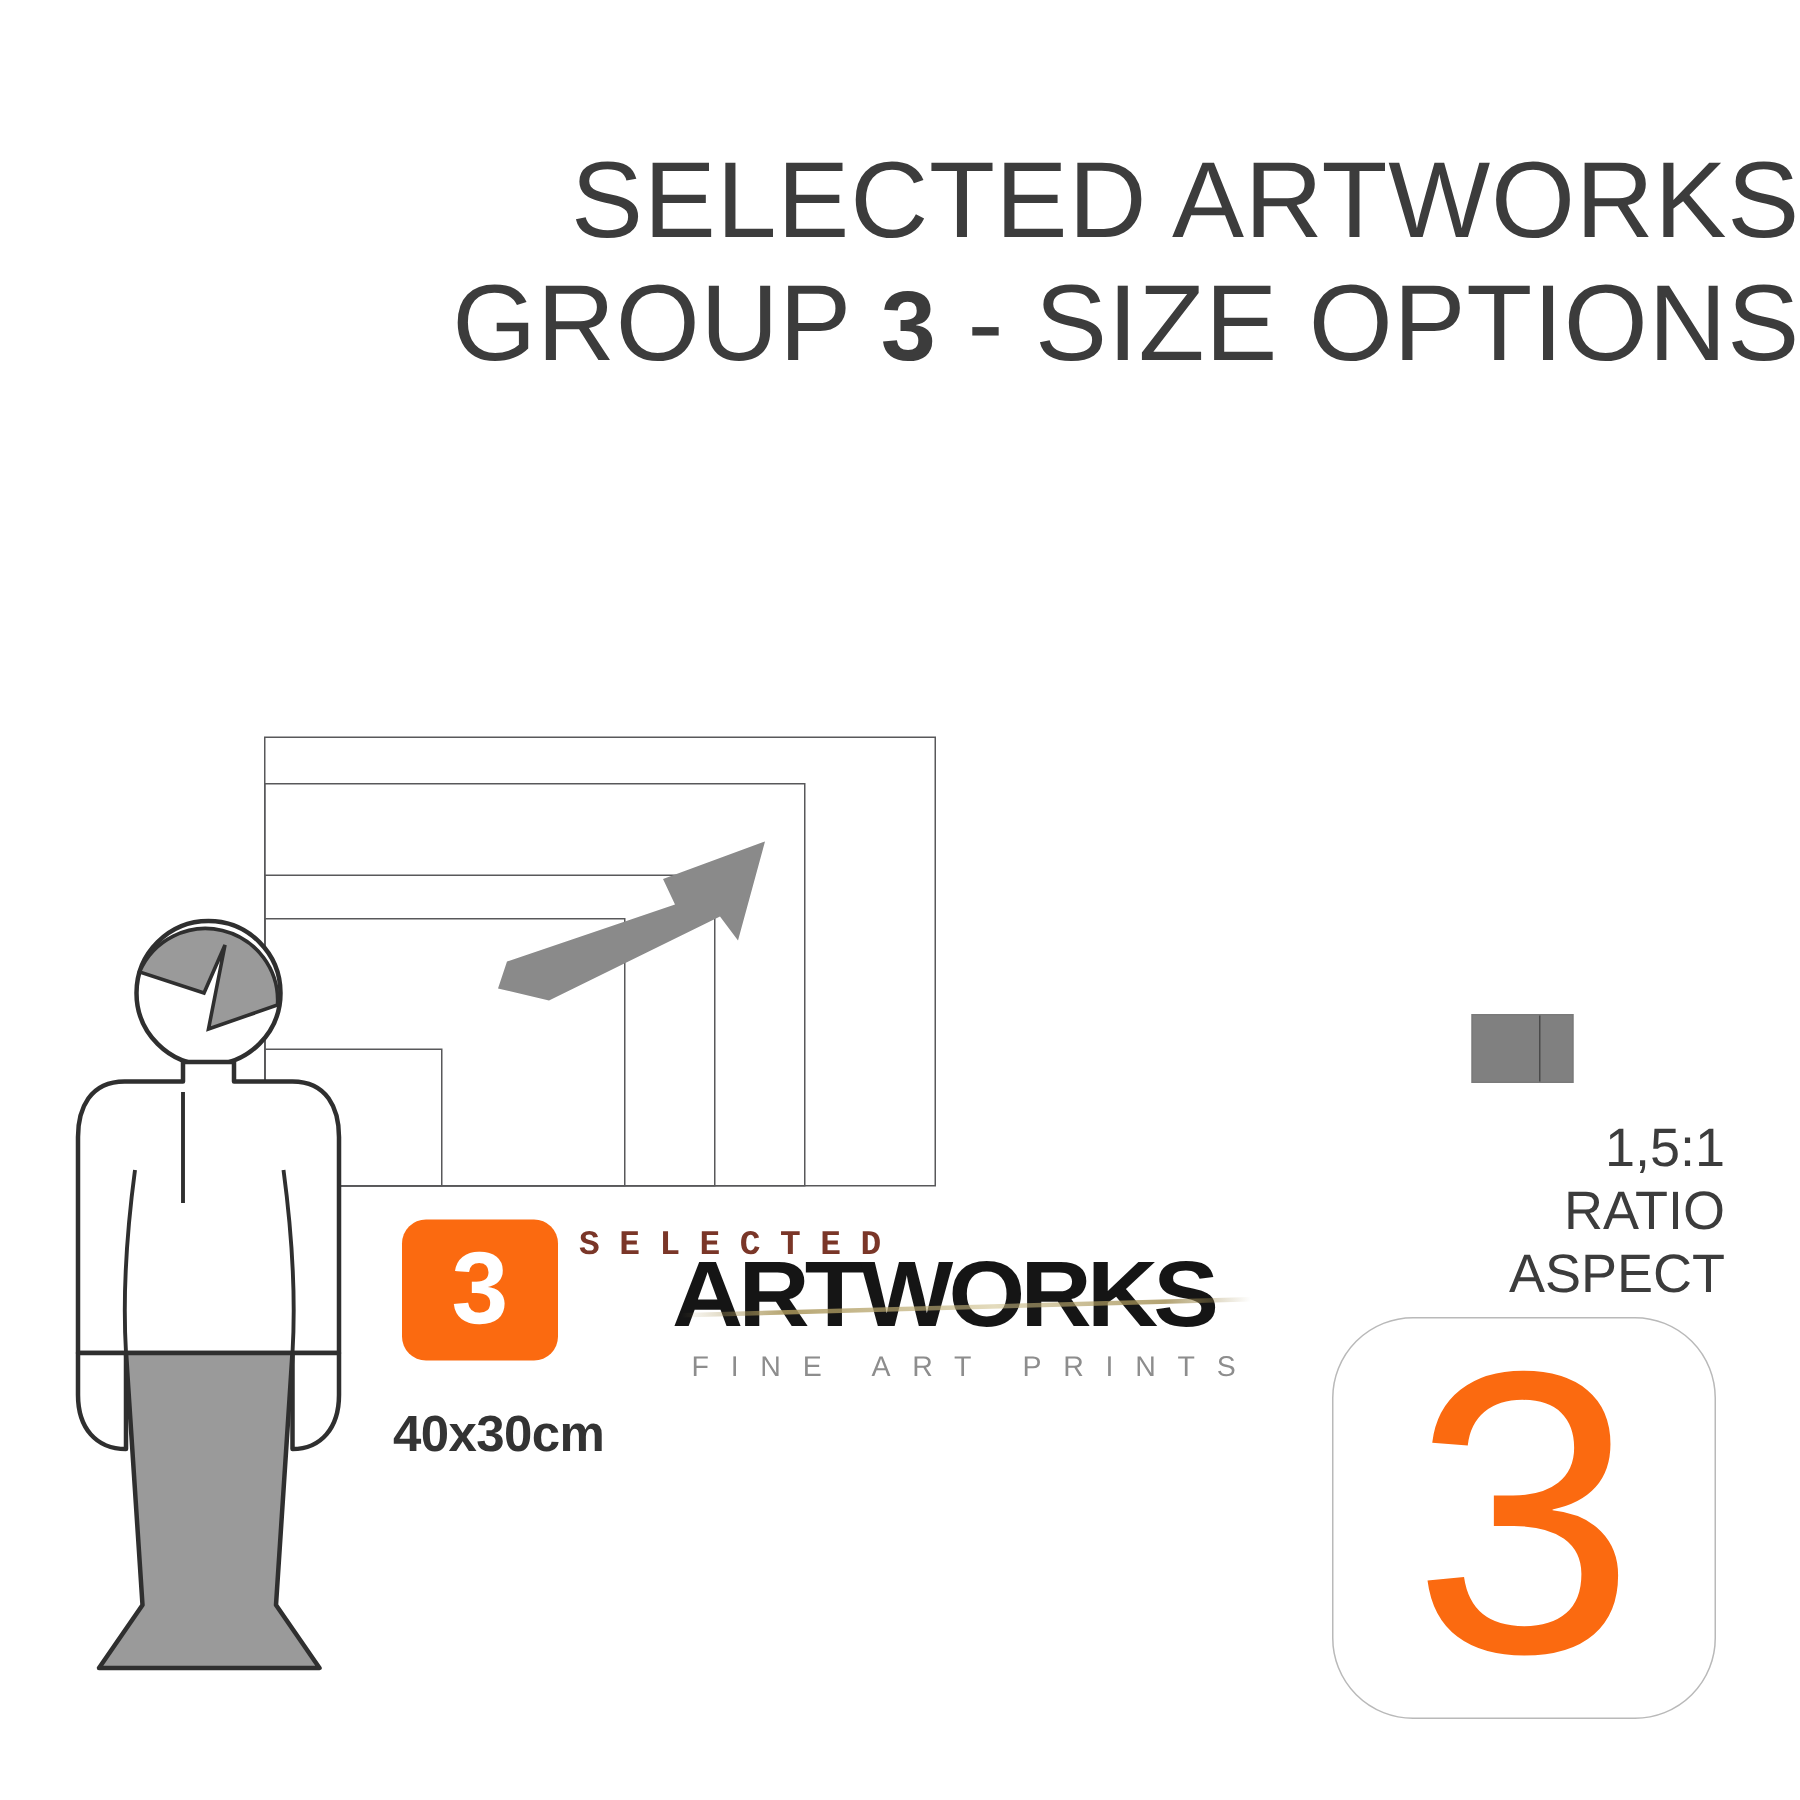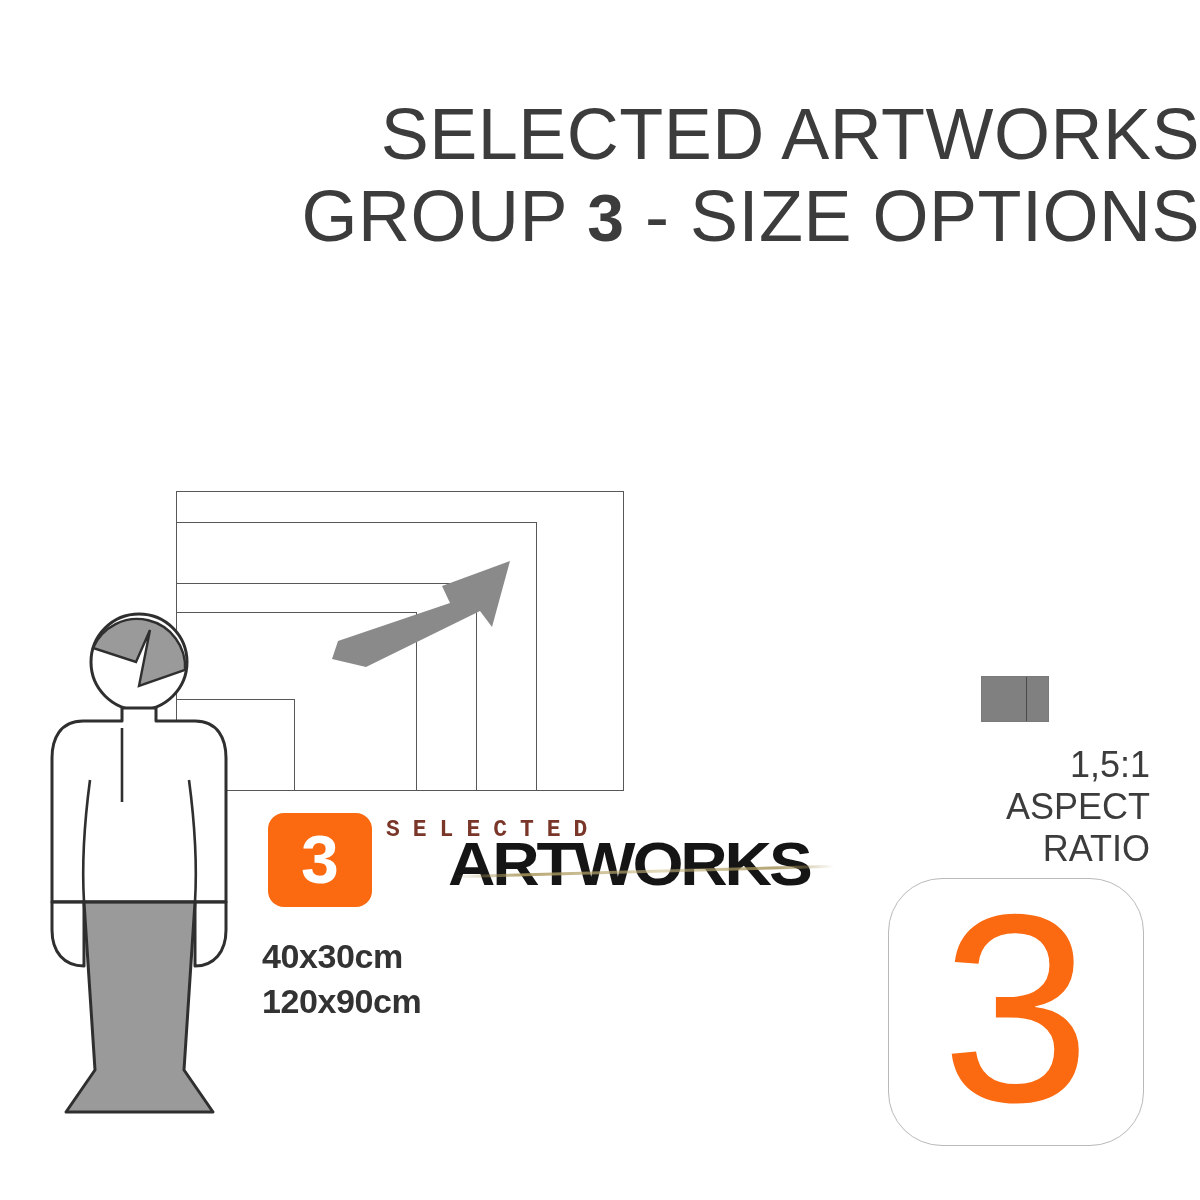--- a/index.html
+++ b/index.html
@@ -136,21 +136,21 @@
   .size-list {
     position: absolute;
     left: 262px;
     top: 934px;
     font-size: 34px;
     font-weight: 700;
     color: #333333;
     line-height: 1.32;
     letter-spacing: -0.4px;
   }
-  .size-item { white-space: nowrap; }
+  .size-item { white-space: nowrap; text-align: center; }
 
   
   .aspect-block {
     position: absolute;
     left: 880px;
     top: 676px;
     width: 270px;
     text-align: right;
   }
   .aspect-swatch-wrap {
@@ -252,35 +252,35 @@
   <line x1="14" y1="302" x2="188" y2="302" stroke="#2f2f2f" stroke-width="2.6"></line>
 </svg>
 
 <div class="logo-block">
   <div class="logo-badge" style="background:#fb6a10;">
     <span class="logo-badge-num">3</span>
   </div>
   <div class="logo-word-selected">SELECTED</div>
   <div class="logo-word-artworks">ARTWORKS</div>
   <div class="logo-slash"></div>
+  <div class="logo-word-prints">FINE ART PRINTS</div>
 </div>
 
 <div class="size-list">
   <div class="size-item">40x30cm</div>
-  <div class="size-item">120x90cm</div>
 </div>
 
 <div class="aspect-block">
   <div class="aspect-swatch-wrap">
     <div class="aspect-swatch">
       <div class="aspect-divider"></div>
     </div>
   </div>
   <div class="aspect-text">
     <div>1,5:1</div>
+    <div>RATIO</div>
     <div>ASPECT</div>
-    <div>RATIO</div>
   </div>
 </div>
 
 <div class="number-tile">
   <span class="number-tile-num" style="color:#fb6a10;">3</span>
 </div>
 
 </body></html>

